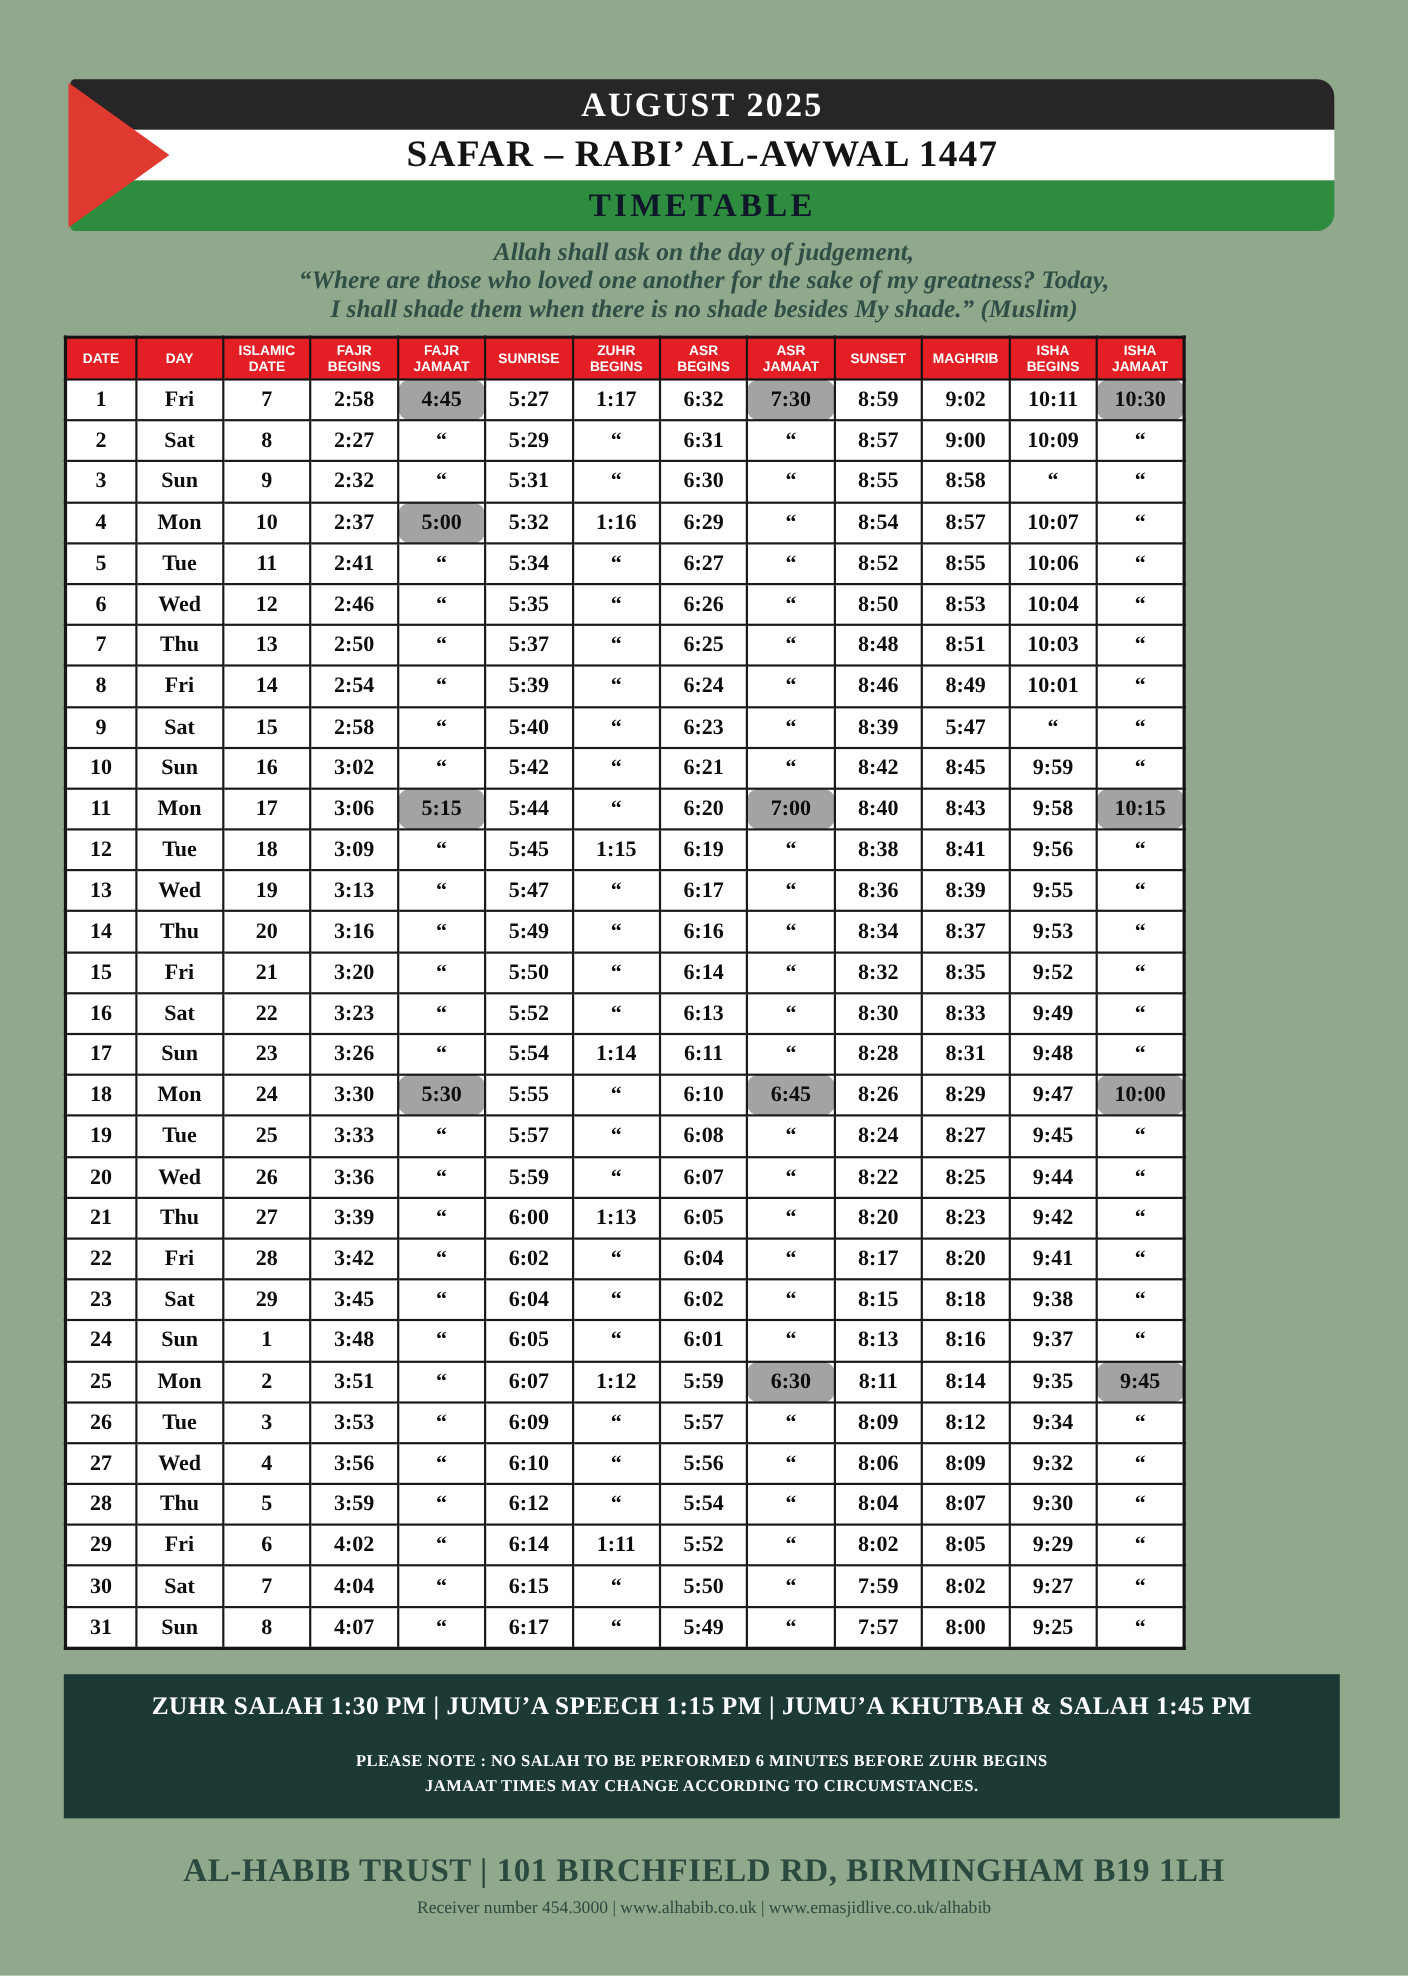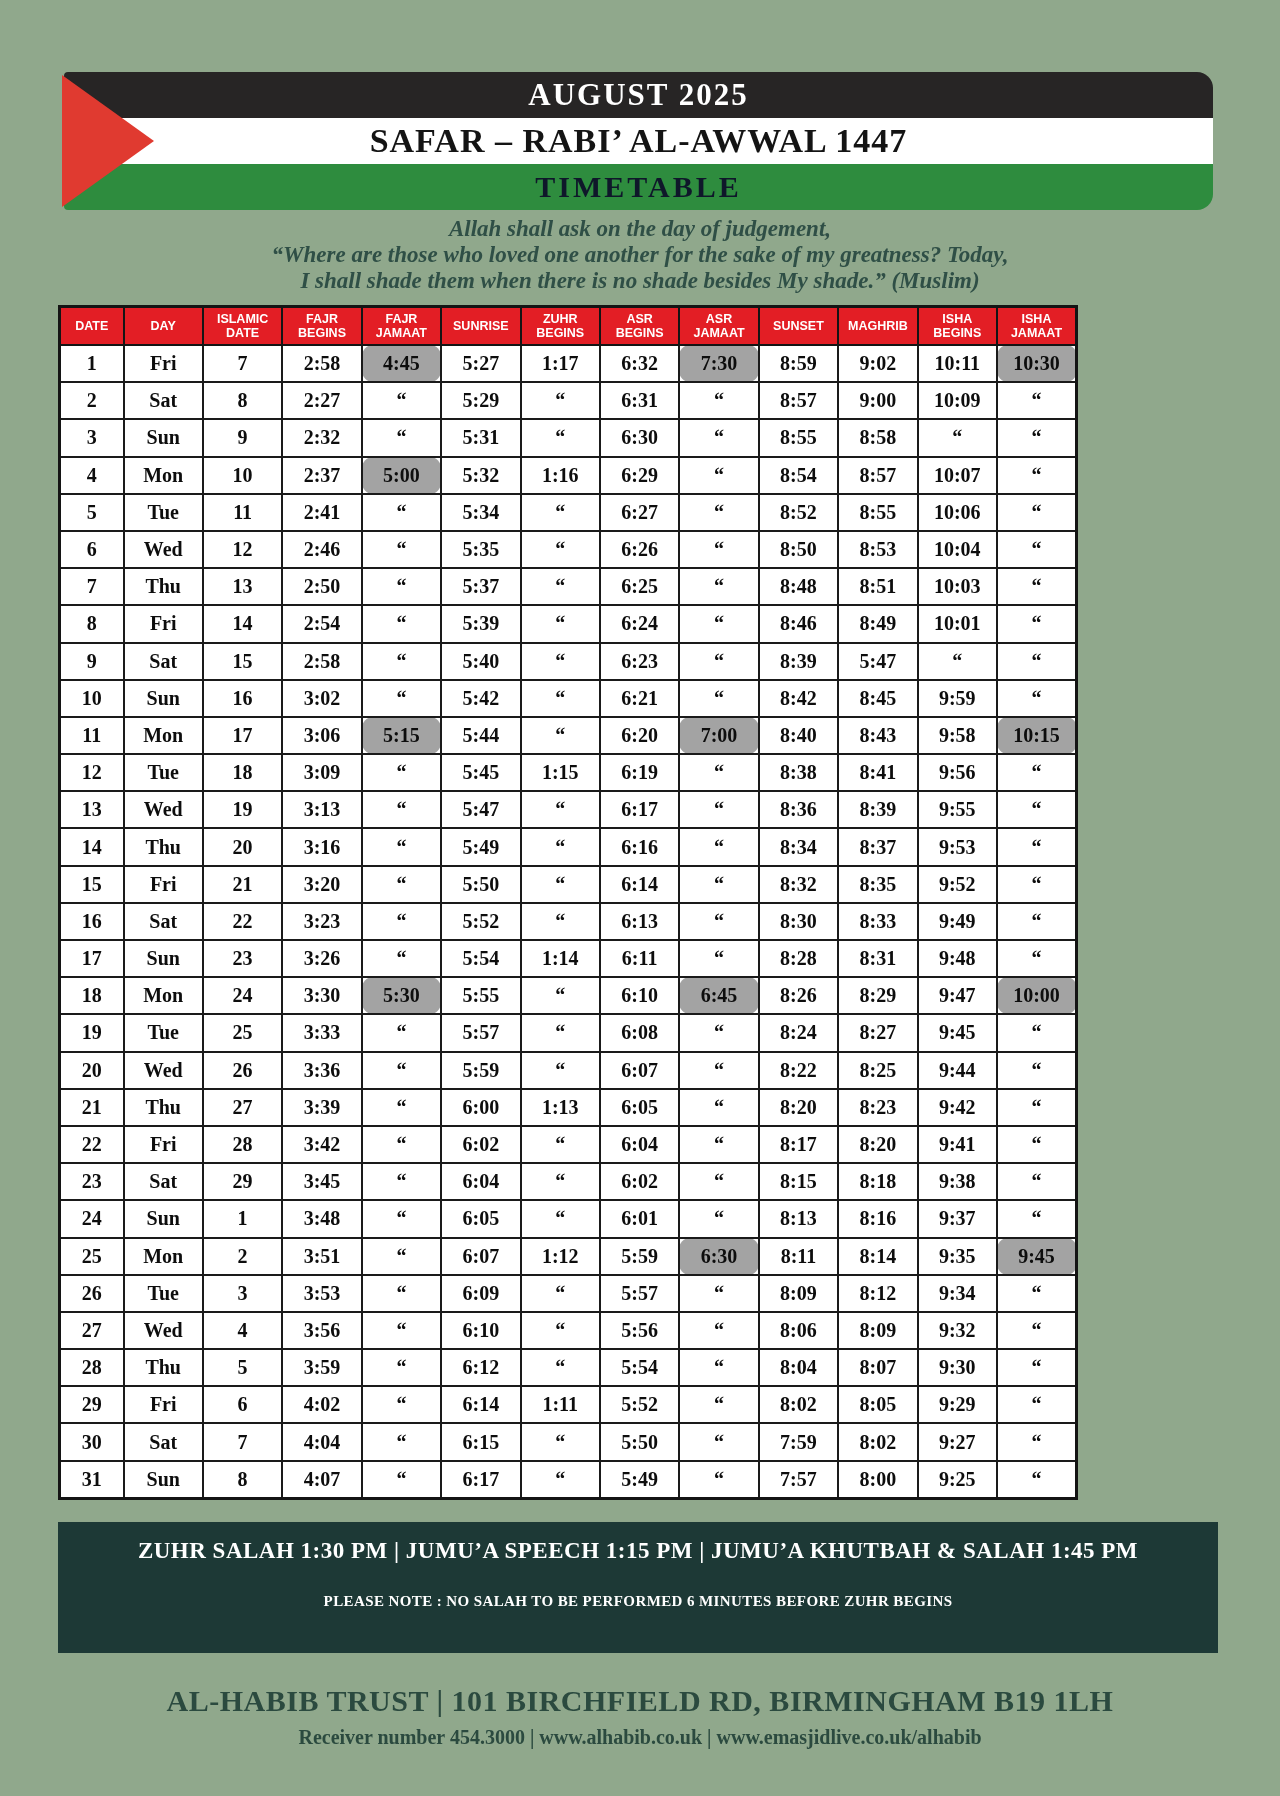--- a/index.html
+++ b/index.html
@@ -69,21 +69,21 @@
     font-size:15px;font-weight:bold;letter-spacing:0.4px;
     line-height:23px;
   }
   .notice .sub1{margin-top:26px;}
   
   .footer-address{
     position:absolute;top:1684px;left:0;width:100%;
     text-align:center;color:#2B4A3F;
   }
   .addr1{font-size:30px;font-weight:bold;letter-spacing:0.5px;}
-  .addr2{font-size:20px;font-weight:bold;margin-top:8px;}
+  .addr2{font-size:16px;font-weight:normal;margin-top:8px;}
 </style>
 </head>
 <body>
 
 <div class="banner">
   <div class="flag-triangle"></div>
   <div class="stripe stripe-black">
     <span class="banner-line month-year">AUGUST 2025</span>
   </div>
   <div class="stripe stripe-white">
@@ -600,18 +600,19 @@
           <td>9:25</td>
           <td>“</td>
         </tr>
       </tbody>
   </table>
 </div>
 
 <div class="notice">
   <div class="main">ZUHR SALAH 1:30 PM | JUMU’A SPEECH 1:15 PM | JUMU’A KHUTBAH &amp; SALAH 1:45 PM</div>
   <div class="sub sub1">PLEASE NOTE : NO SALAH TO BE PERFORMED 6 MINUTES BEFORE ZUHR BEGINS</div>
+  <div class="sub">JAMAAT TIMES MAY CHANGE ACCORDING TO CIRCUMSTANCES.</div>
 </div>
 
 <div class="footer-address">
   <div class="addr1">AL-HABIB TRUST | 101 BIRCHFIELD RD, BIRMINGHAM B19 1LH</div>
   <div class="addr2">Receiver number 454.3000 | www.alhabib.co.uk | www.emasjidlive.co.uk/alhabib</div>
 </div>
 
 </body></html>

